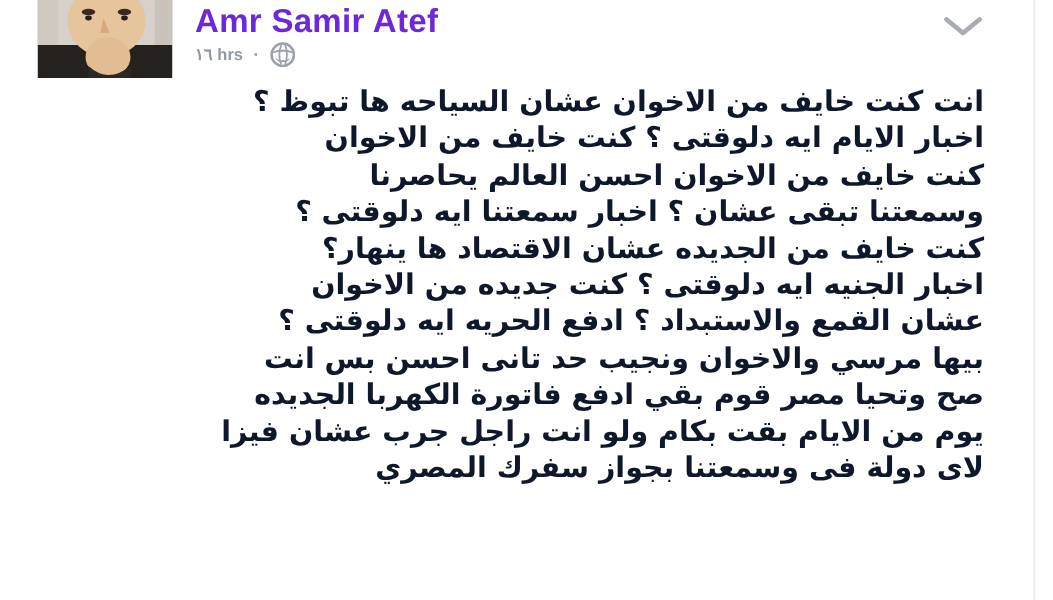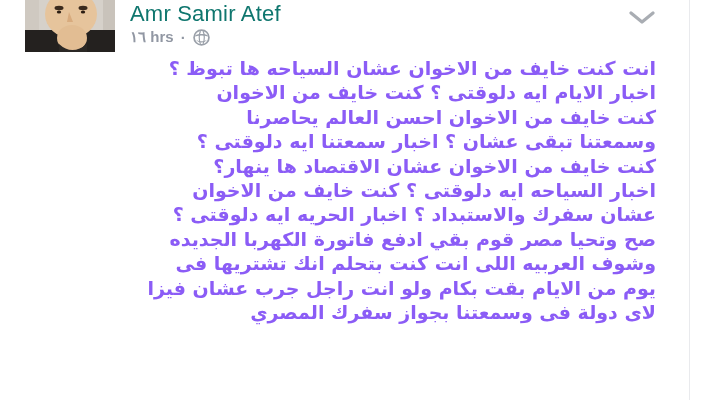--- a/index.html
+++ b/index.html
@@ -19,28 +19,28 @@
   .avatar {
     position: absolute; left: 25px; top: 0;
     width: 90px; height: 52px;
     overflow: hidden;
     cursor: pointer;
     background: #d8d3cc;
   }
   .avatar svg { display: block; }
   .author-name {
     position: absolute; left: 130px; top: 1px;
-    font-size: 22px; font-weight: normal; color: #0f766e;
+    font-size: 22px; font-weight: bold; color: #6d28d9;
     letter-spacing: 0.2px;
     cursor: pointer;
     text-decoration: none;
   }
   .meta-row {
     position: absolute; left: 130px; top: 28px;
-    font-size: 15px; font-weight: bold; color: #9197a3;
+    font-size: 11px; font-weight: bold; color: #9197a3;
     display: flex; align-items: center; gap: 7px;
     cursor: pointer;
   }
   .meta-row .dot { font-weight: bold; color: #9197a3; }
   .globe { width: 17px; height: 17px; display: inline-block; }
   .chevron-btn {
     position: absolute; left: 624px; top: 6px;
     width: 36px; height: 22px;
     display: flex; align-items: center; justify-content: center;
     cursor: pointer;
@@ -48,21 +48,21 @@
   
   .post-text {
     position: absolute;
     top: 56px; right: 46px; left: 20px;
     direction: rtl;
     text-align: right;
     font-family: "DejaVu Sans", sans-serif;
     font-weight: bold;
     font-size: 19px;
     line-height: 24.4px;
-    color: #8b5cf6;
+    color: #0f172a;
   }
   .post-line { white-space: nowrap; }
 </style>
 </head>
 <body>
 
 <div class="card-right-edge"></div>
 
 <div class="header">
 
@@ -106,20 +106,20 @@
     </svg>
   </div>
 
 </div>
 
 <div class="post-text">
   <div class="post-line">انت كنت خايف من الاخوان عشان السياحه ها تبوظ ؟</div>
   <div class="post-line">اخبار الايام ايه دلوقتى ؟ كنت خايف من الاخوان</div>
   <div class="post-line">كنت خايف من الاخوان احسن العالم يحاصرنا</div>
   <div class="post-line">وسمعتنا تبقى عشان ؟ اخبار سمعتنا ايه دلوقتى ؟</div>
-  <div class="post-line">كنت خايف من الاخوان عشان الاقتصاد ها ينهار؟</div>
-  <div class="post-line">اخبار السياحه ايه دلوقتى ؟ كنت خايف من الاخوان</div>
-  <div class="post-line">عشان سفرك والاستبداد ؟ اخبار الحريه ايه دلوقتى ؟</div>
+  <div class="post-line">كنت خايف من الجديده عشان الاقتصاد ها ينهار؟</div>
+  <div class="post-line">اخبار الجنيه ايه دلوقتى ؟ كنت جديده من الاخوان</div>
+  <div class="post-line">عشان القمع والاستبداد ؟ ادفع الحريه ايه دلوقتى ؟</div>
+  <div class="post-line">بيها مرسي والاخوان ونجيب حد تانى احسن بس انت</div>
   <div class="post-line">صح وتحيا مصر قوم بقي ادفع فاتورة الكهربا الجديده</div>
-  <div class="post-line">وشوف العربيه اللى انت كنت بتحلم انك تشتريها فى</div>
   <div class="post-line">يوم من الايام بقت بكام ولو انت راجل جرب عشان فيزا</div>
   <div class="post-line">لاى دولة فى وسمعتنا بجواز سفرك المصري</div>
 </div>
 
 </body></html>

